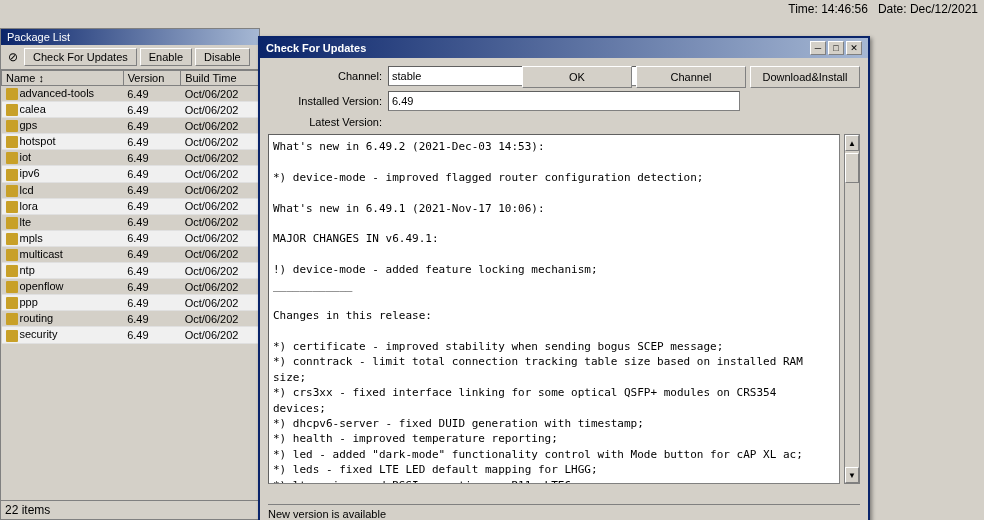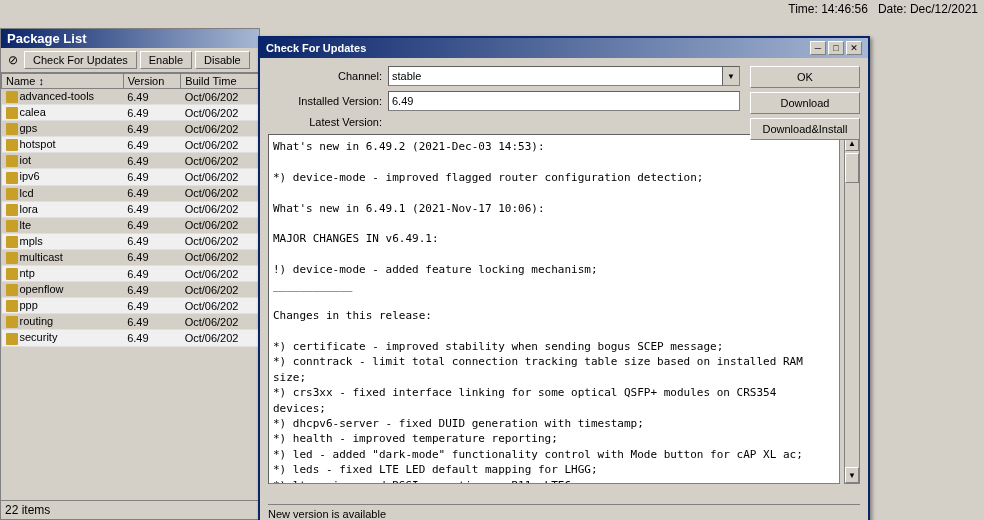--- a/index.html
+++ b/index.html
@@ -31,22 +31,22 @@
       width: 260px;
       height: 492px;
       background: #d4d0c8;
       border: 1px solid #808080;
     }
 
     .panel-title {
       background: linear-gradient(to right, #0a246a, #a6b8d4);
       color: white;
       padding: 2px 6px;
-      font-weight: bold;
-      font-size: 13px;
+      font-weight: normal;
+      font-size: 11px;
     }
 
     .toolbar {
       display: flex;
       align-items: center;
       padding: 3px 4px;
       gap: 3px;
       background: #d4d0c8;
       border-bottom: 1px solid #808080;
     }
@@ -231,21 +231,21 @@
       font-size: 8px;
       cursor: pointer;
       margin-left: -1px;
     }
 
     .right-buttons {
       position: absolute;
       right: 8px;
       top: 8px;
       display: flex;
-      flex-direction: column;
+      flex-direction: row;
       gap: 4px;
     }
 
     .dialog-btn {
       width: 110px;
       height: 22px;
       background: #d4d0c8;
       border: 1px solid #808080;
       border-top-color: #fff;
       border-left-color: #fff;
@@ -445,21 +445,21 @@
       <button class="title-btn">─</button>
       <button class="title-btn">□</button>
       <button class="title-btn">✕</button>
     </div>
   </div>
 
   <div class="dialog-body" style="position:relative;">
 
     <div class="right-buttons">
       <button class="dialog-btn">OK</button>
-      <button class="dialog-btn">Download</button>
+      <button class="dialog-btn">Channel</button>
       <button class="dialog-btn">Download&amp;Install</button>
     </div>
 
     <div class="form-row" style="margin-right:120px;">
       <span class="form-label">Channel:</span>
       <div class="select-wrapper">
         <input class="form-select" type="text" readonly="" value="stable" style="">
         <div class="select-arrow">▼</div>
       </div>
     </div>

